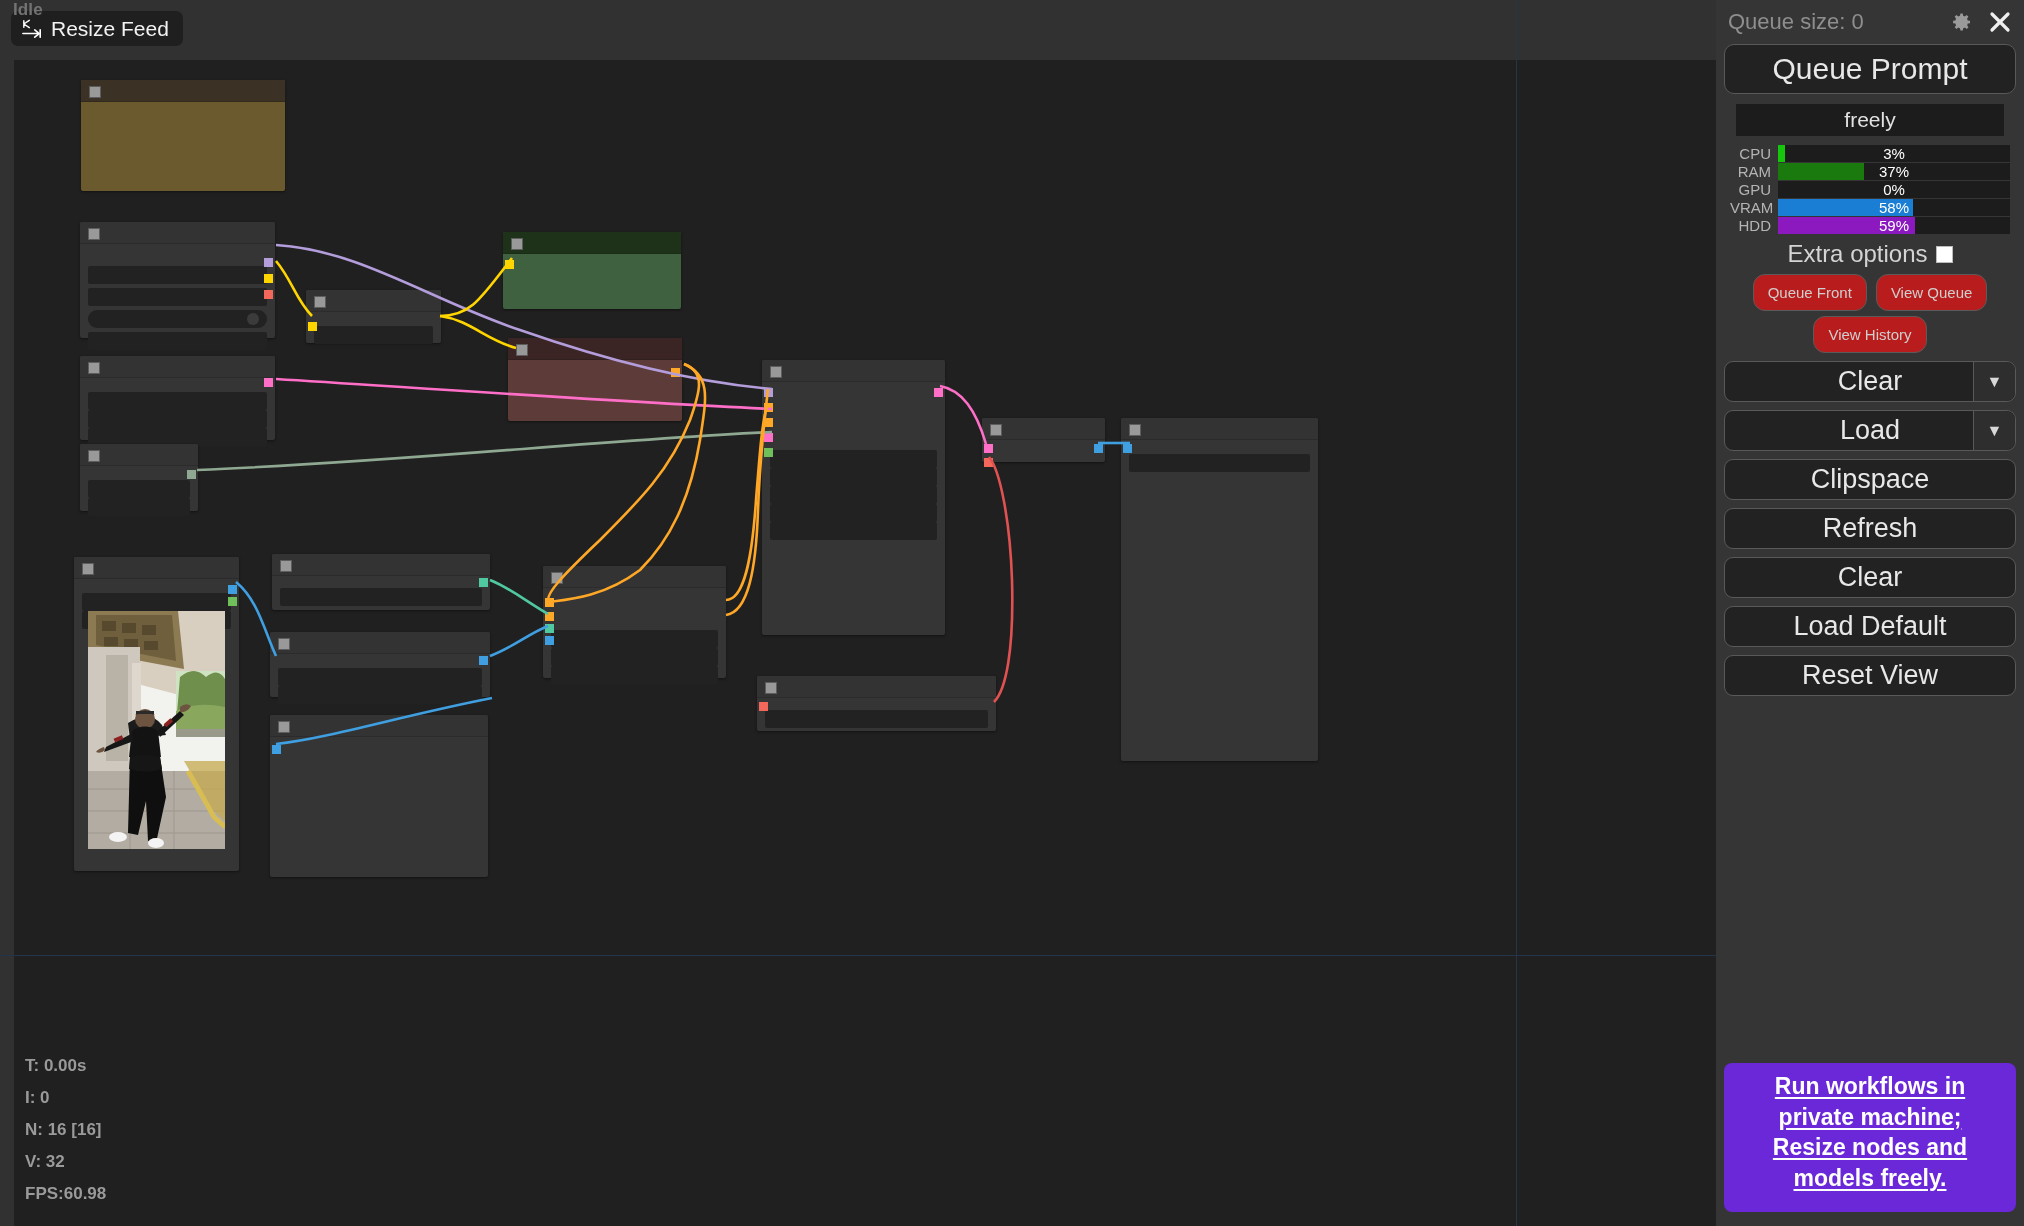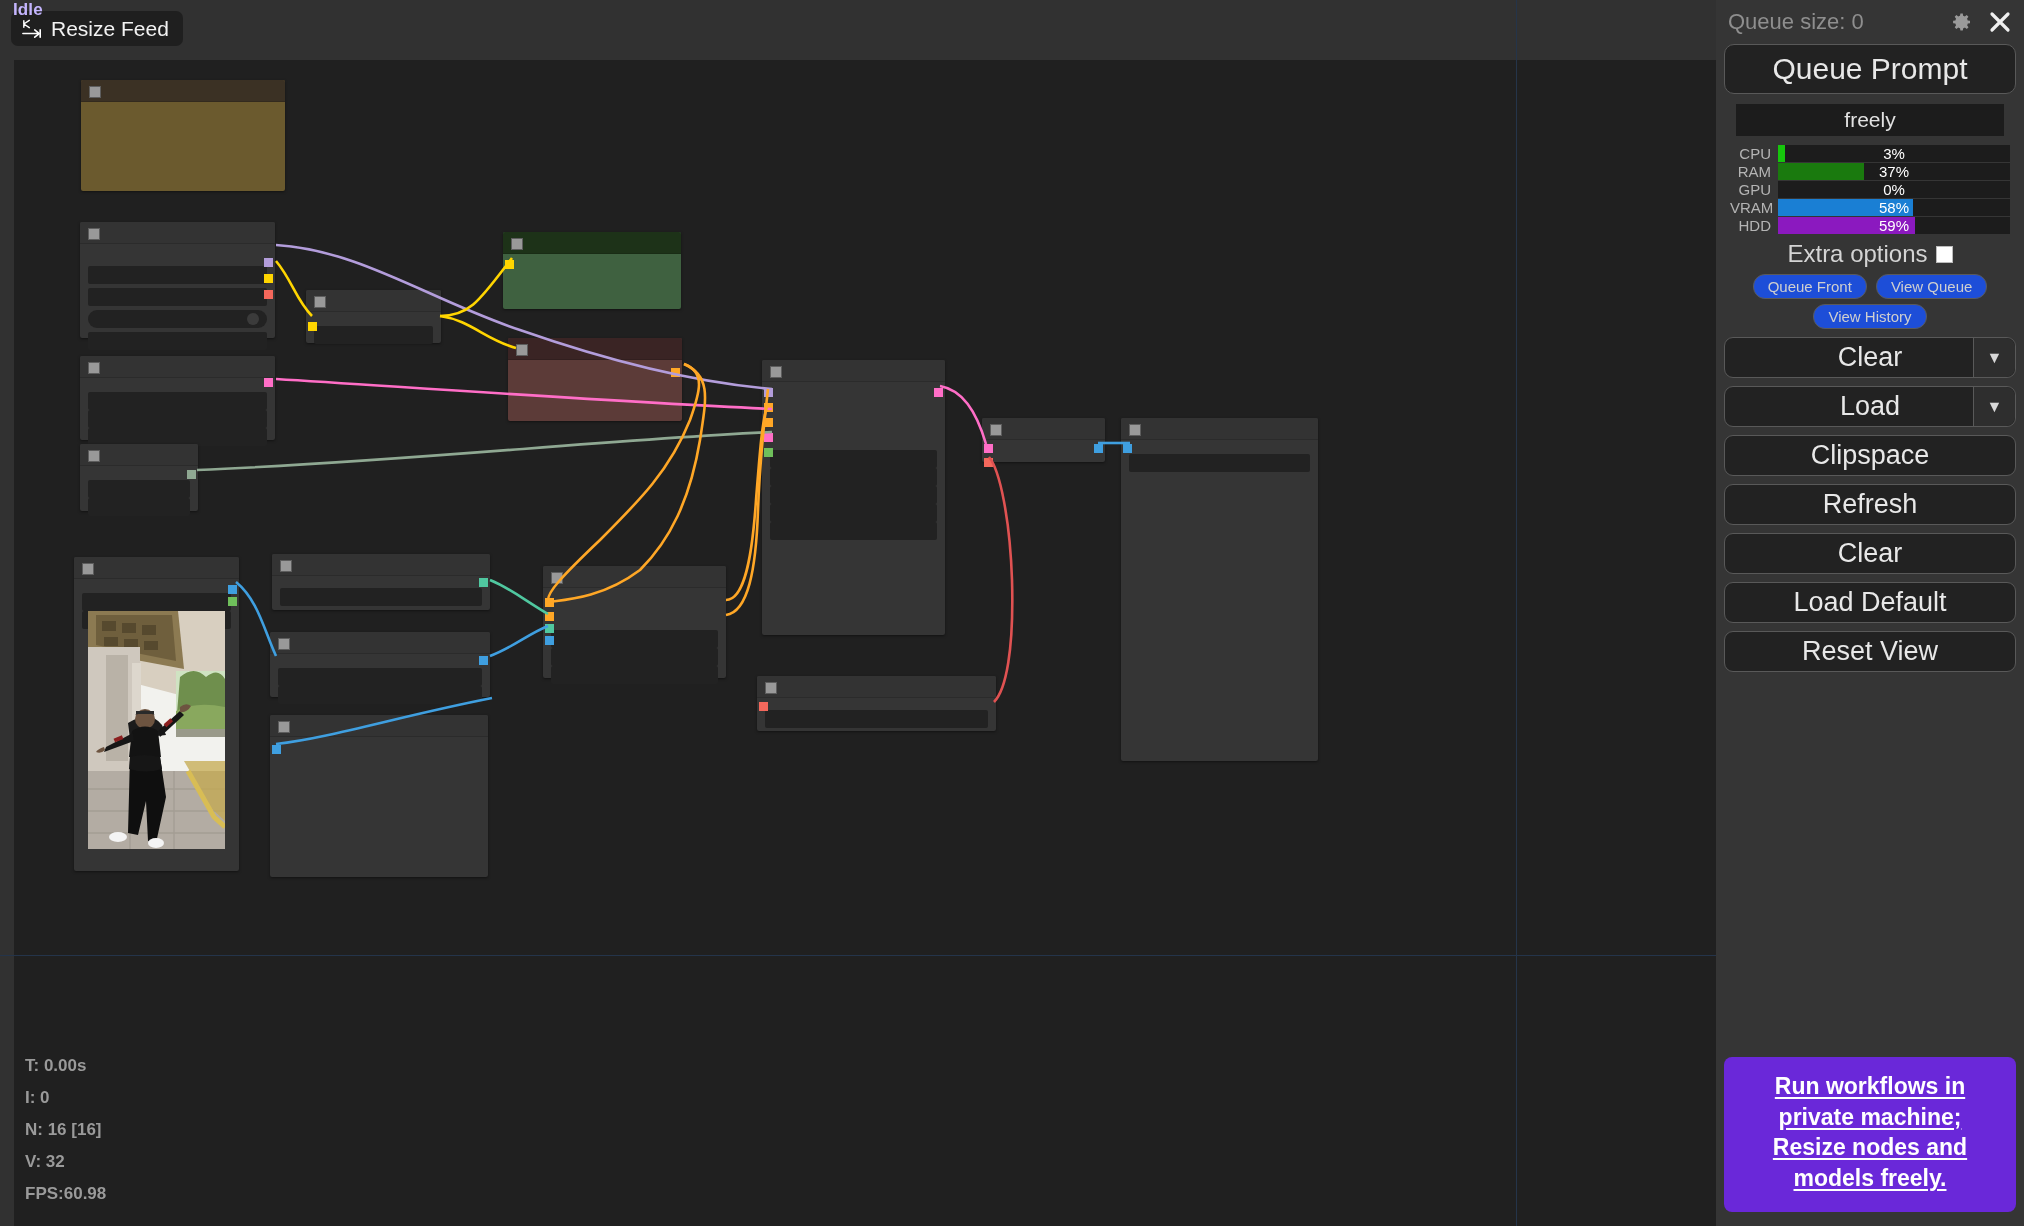--- a/index.html
+++ b/index.html
@@ -26,21 +26,21 @@
     background: #313131;
   }
   #canvas-leftband {
     position: absolute; left: 0; top: 0; width: 14px; height: 1226px;
     background: #313131;
   }
 
   
   #idle-status {
     position: absolute; left: 13px; top: 0px;
-    font-size: 17px; font-weight: bold; color: #c4b5fd;
+    font-size: 17px; font-weight: bold; color: #737373;
     letter-spacing: .1px; z-index: 40;
   }
   #resize-feed {
     position: absolute; left: 11px; top: 11px;
     background: #1f1f1f; border-radius: 7px;
     padding: 7px 14px 7px 10px;
     display: flex; align-items: center; gap: 8px;
     z-index: 39;
   }
   #resize-feed .rf-icon { width: 22px; height: 20px; display:block; }
@@ -144,41 +144,41 @@
     display:flex; align-items:center; justify-content:center; gap: 8px;
     margin: 6px 0 6px 0;
   }
   #extra-options-row .lbl { font-size: 24px; color:#d4d4d4; }
   #extra-options-row .cb {
     width: 17px; height: 17px; background:#fff; border:1px solid #bbb; cursor:pointer;
   }
 
   .pill-row { display:flex; gap: 9px; justify-content:center; margin-bottom: 5px; }
   .pill {
-    background:#1d4ed8; border:1px solid #5a5a5a; border-radius: 12px;
-    font-size: 15px; color:#cfcfcf; padding: 3px 14px; cursor:pointer;
+    background:#b91c1c; border:1px solid #5a5a5a; border-radius: 12px;
+    font-size: 15px; color:#cfcfcf; padding: 9px 14px; cursor:pointer;
   }
 
   .big-btn {
     margin-top: 8px; font-size: 27px; padding: 4px 0;
     border-radius: 9px;
   }
   .split-btn { position: relative; }
   .split-btn .caret {
     position:absolute; right:0; top:0; bottom:0; width: 42px;
     border-left:1px solid #595959; border-radius: 0 9px 9px 0;
     background:#2e2e2e;
     display:flex; align-items:center; justify-content:center;
     font-size: 16px; color:#d8d8d8; cursor:pointer;
   }
 
   #promo-banner {
     position:absolute; left: 8px; right: 8px; bottom: 14px;
     background: #6a28d9; border-radius: 8px;
-    padding: 14px 10px 18px 10px;
+    padding: 8px 10px 18px 10px;
     text-align:center; cursor:pointer;
   }
   #promo-banner span {
     display:block; color:#fff; font-weight: bold; font-size: 23px;
     line-height: 1.34; text-decoration: underline;
     text-underline-offset: 3px;
   }
 </style>
 </head>
 <body>

